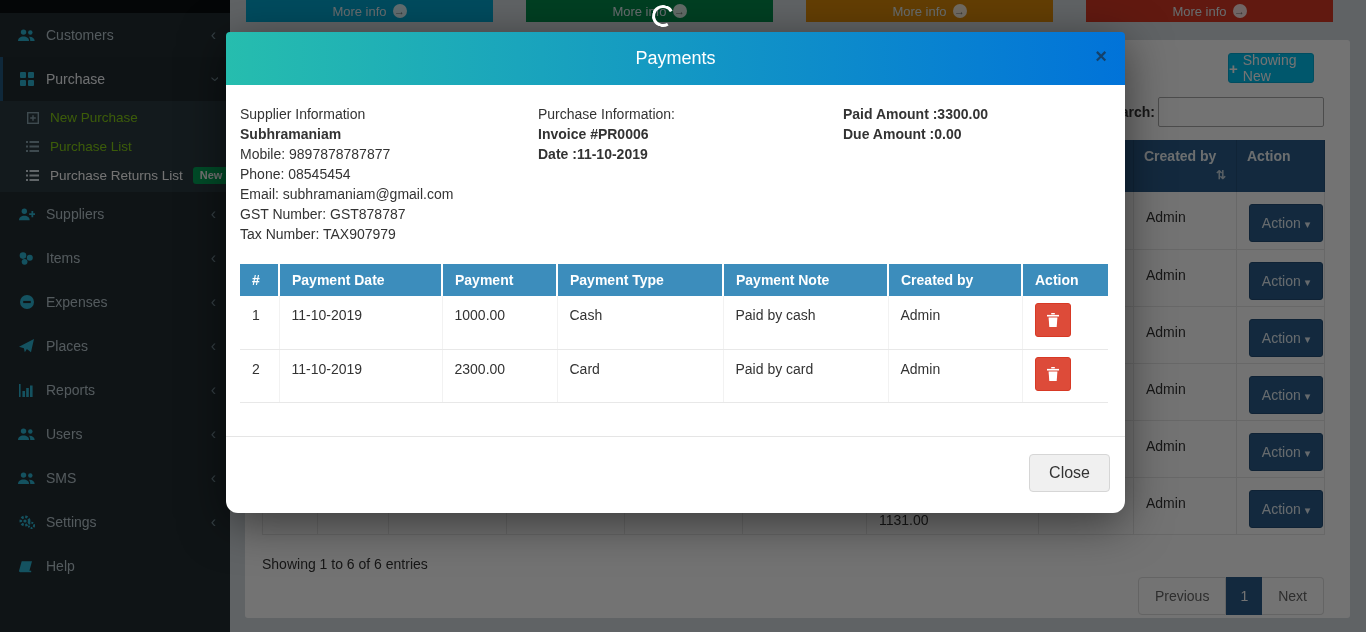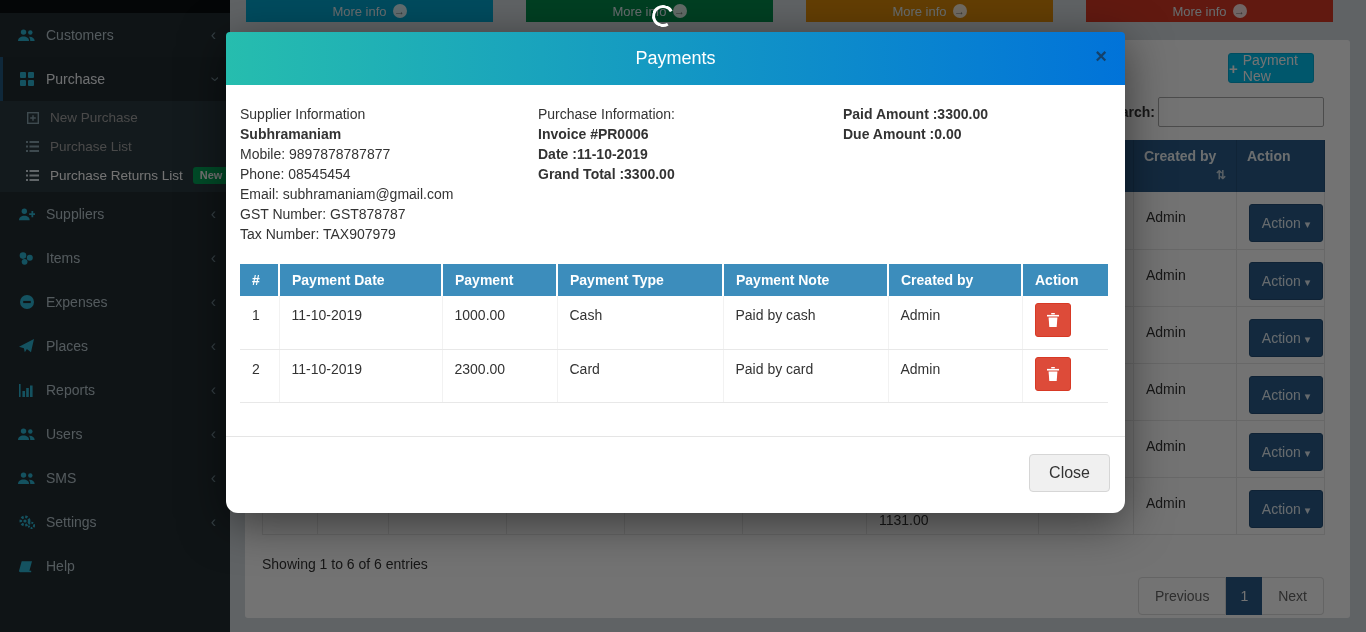--- a/index.html
+++ b/index.html
@@ -9,21 +9,21 @@
   
   .sidebar { position:absolute; left:0; top:0; width:230px; height:632px; background:#222d32; z-index:10; }
   .sidebar-topstrip { height:13px; background:#0b0e10; }
   .side-item { display:flex; align-items:center; height:44px; padding:0 14px 0 18px; color:#b8c7ce; font-size:14px; cursor:pointer; }
   .side-item.active { color:#f2f6f8; background:#202a30; border-left:3px solid #235a80; padding-left:15px; }
   .ico { width:17px; margin-right:11px; display:inline-flex; justify-content:center; align-items:center; color:#2eb7d4; flex:none; }
   .ico svg { display:block; }
   .chev { margin-left:auto; color:#748a94; font-size:16px; line-height:1; }
   .chev.down { transform:rotate(-90deg); }
   .submenu { background:#2c3b41; padding:2px 0; }
-  .sub-item { display:flex; align-items:center; height:29px; padding-left:25px; color:#a3a3a3; font-size:13.5px; cursor:pointer; }
+  .sub-item { display:flex; align-items:center; height:29px; padding-left:25px; color:#84cc16; font-size:13.5px; cursor:pointer; }
   .sub-item .ico { color:#8aa4af; width:15px; margin-right:10px; }
   .sub-item.active { color:#fff; }
   .sub-item.active .ico { color:#d7e2e8; }
   .badge-new { margin-left:10px; background:#00a65a; color:#fff; font-size:11px; font-weight:bold; padding:2px 7px; border-radius:3px; line-height:1.2; }
 
   
   .content { position:absolute; left:230px; top:0; width:1136px; height:632px; background:#d6dbe1; }
   .more-info { position:absolute; top:0; height:22px; width:247px; color:#e3eef2; font-size:13px;
                display:flex; align-items:center; justify-content:center; gap:6px; cursor:pointer; }
   .mi-arrow { width:14px; height:14px; border-radius:50%; background:rgba(255,255,255,0.85); color:rgba(0,0,0,0.55);
@@ -279,21 +279,21 @@
     <span class="mi-arrow">→</span>
   </div>
   <div class="more-info" style="left:856px; background:#d73925;">
     <span>More info</span>
     <span class="mi-arrow">→</span>
   </div>
 
   <div class="box">
     <div class="create-btn">
       <span class="plus">+</span>
-      <span>Payment New</span>
+      <span>Showing New</span>
     </div>
     <span class="search-label">Search:</span>
     <input class="search-input" type="text" value="" style="">
 
     <table class="bg-table">
       <colgroup>
         <col style="width:55px">
           <col style="width:71px">
           <col style="width:118px">
           <col style="width:118px">
@@ -424,21 +424,20 @@
         <div>Mobile: 9897878787877</div>
         <div>Phone: 08545454</div>
         <div>Email: subhramaniam@gmail.com</div>
         <div>GST Number: GST878787</div>
         <div>Tax Number: TAX907979</div>
       </div>
       <div class="info-col2">
         <div>Purchase Information:</div>
         <div class="b">Invoice #PR0006</div>
         <div class="b">Date :11-10-2019</div>
-        <div class="b">Grand Total :3300.00</div>
       </div>
       <div class="info-col3">
         <div class="b">Paid Amount :3300.00</div>
         <div class="b">Due Amount :0.00</div>
       </div>
     </div>
 
     <table class="pay-table">
       <colgroup>
         <col style="width:39px">

